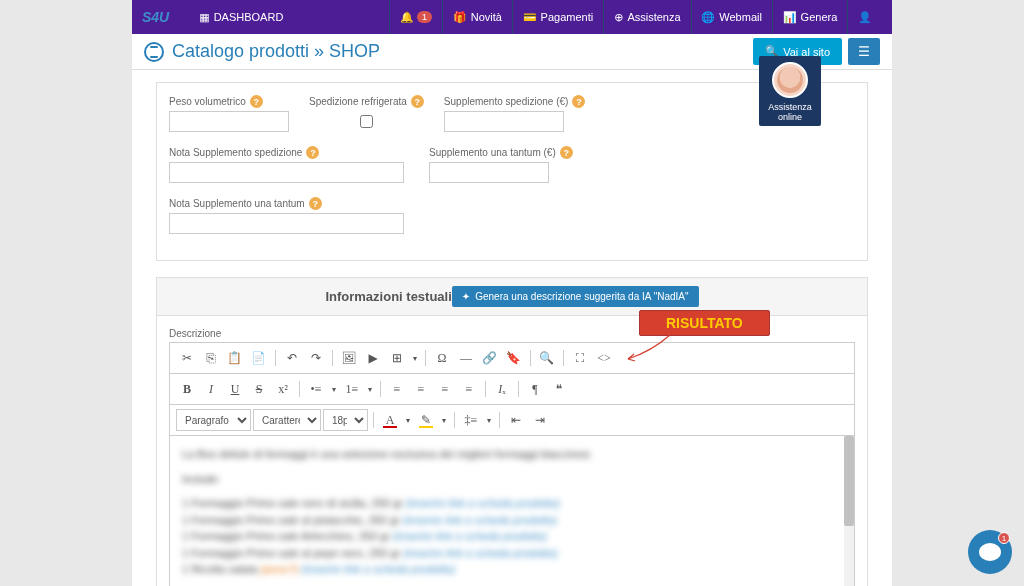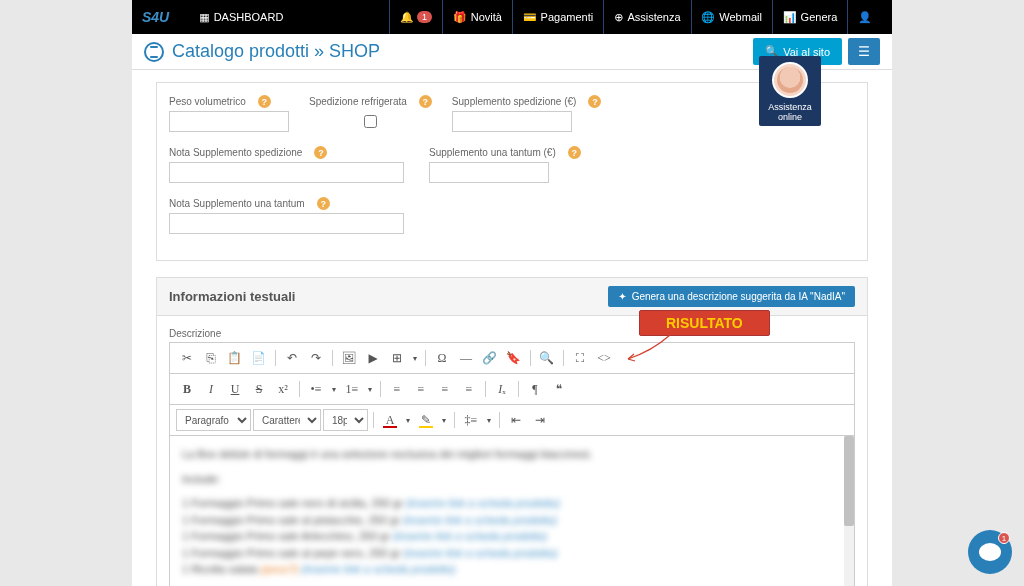--- a/index.html
+++ b/index.html
@@ -2,21 +2,21 @@
 <html><head>
   <meta charset="utf-8">
   <style>
     * { margin: 0; padding: 0; box-sizing: border-box; }
     body { font-family: Arial, sans-serif; font-size: 12px; background: #e8e8e8; color: #333; }
     
     .page-wrap { display: flex; justify-content: center; min-height: 586px; }
     .main-col { width: 760px; background: #fff; }
     
     
-    .navbar { background: #000000; height: 34px; display: flex; align-items: center; padding: 0 10px; color: #fff; font-size: 11px; }
+    .navbar { background: #4c1d95; height: 34px; display: flex; align-items: center; padding: 0 10px; color: #fff; font-size: 11px; }
     .navbar-brand { color: #3d8fc9; font-weight: bold; font-size: 14px; font-style: italic; margin-right: 20px; }
     .navbar-item { display: flex; align-items: center; gap: 4px; padding: 0 10px; height: 100%; cursor: pointer; border-left: 1px solid #2a4572; }
     .navbar-item.first { border-left: none; }
     .navbar-right { margin-left: auto; display: flex; height: 100%; }
     .badge-red { background: #d9534f; color: #fff; border-radius: 7px; padding: 1px 5px; font-size: 9px; margin-left: 3px; }
     .nav-bell, .nav-user { padding: 0 10px; display: flex; align-items: center; border-left: 1px solid #2a4572; }
     
     
     .titlebar { display: flex; align-items: center; padding: 4px 12px; border-bottom: 1px solid #ddd; }
     .titlebar-title { color: #2980b9; font-size: 18px; font-weight: 400; display: flex; align-items: center; gap: 8px; }
@@ -25,28 +25,28 @@
     .titlebar-icon::after { content: ''; position: absolute; width: 8px; height: 2px; background: #2980b9; bottom: 2px; border-radius: 1px; }
     .titlebar-actions { margin-left: auto; display: flex; gap: 6px; }
     .btn-primary { background: #00a0d2; color: #fff; border: none; padding: 6px 12px; font-size: 11px; border-radius: 2px; cursor: pointer; display: flex; align-items: center; gap: 4px; }
     .btn-icon-only { background: #2980b9; color: #fff; border: none; padding: 6px 10px; border-radius: 2px; cursor: pointer; }
     
     
     .content { padding: 12px 24px 20px; }
     
     
     .panel { border: 1px solid #ddd; margin-bottom: 16px; background: #fff; }
-    .panel-header { background: #f5f5f5; padding: 8px 12px; border-bottom: 1px solid #ddd; display: flex; align-items: center; justify-content: space-between; }
+    .panel-header { background: #f5f5f5; padding: 8px 12px; border-bottom: 1px solid #ddd; display: flex; align-items: center; justify-content: center; }
     .panel-title { font-size: 13px; font-weight: bold; color: #555; }
     .panel-body { padding: 12px; }
     
     
     .field-row { display: flex; gap: 20px; margin-bottom: 14px; flex-wrap: wrap; }
     .field { display: flex; flex-direction: column; gap: 3px; }
-    .field-label { font-size: 10px; color: #666; display: flex; align-items: center; gap: 12px; }
+    .field-label { font-size: 10px; color: #666; display: flex; align-items: center; gap: 4px; }
     .field input[type="text"] { width: 120px; padding: 3px 5px; border: 1px solid #ccc; font-size: 11px; height: 21px; }
     .field.wide input[type="text"] { width: 235px; }
     .help-icon { width: 13px; height: 13px; background: #f0ad4e; color: #fff; border-radius: 50%; display: inline-flex; align-items: center; justify-content: center; font-size: 9px; font-weight: bold; }
     .checkbox-field input { margin-top: 4px; }
     
     
     .editor-label { font-size: 10px; color: #666; margin-bottom: 3px; }
     .editor-wrap { border: 1px solid #ccc; }
     .editor-toolbar { border-bottom: 1px solid #ccc; padding: 4px 6px; display: flex; flex-wrap: wrap; gap: 2px; align-items: center; background: #fff; }
     .tb-btn { width: 22px; height: 22px; border: none; background: transparent; cursor: pointer; display: inline-flex; align-items: center; justify-content: center; font-size: 12px; color: #555; border-radius: 2px; font-family: serif; }

